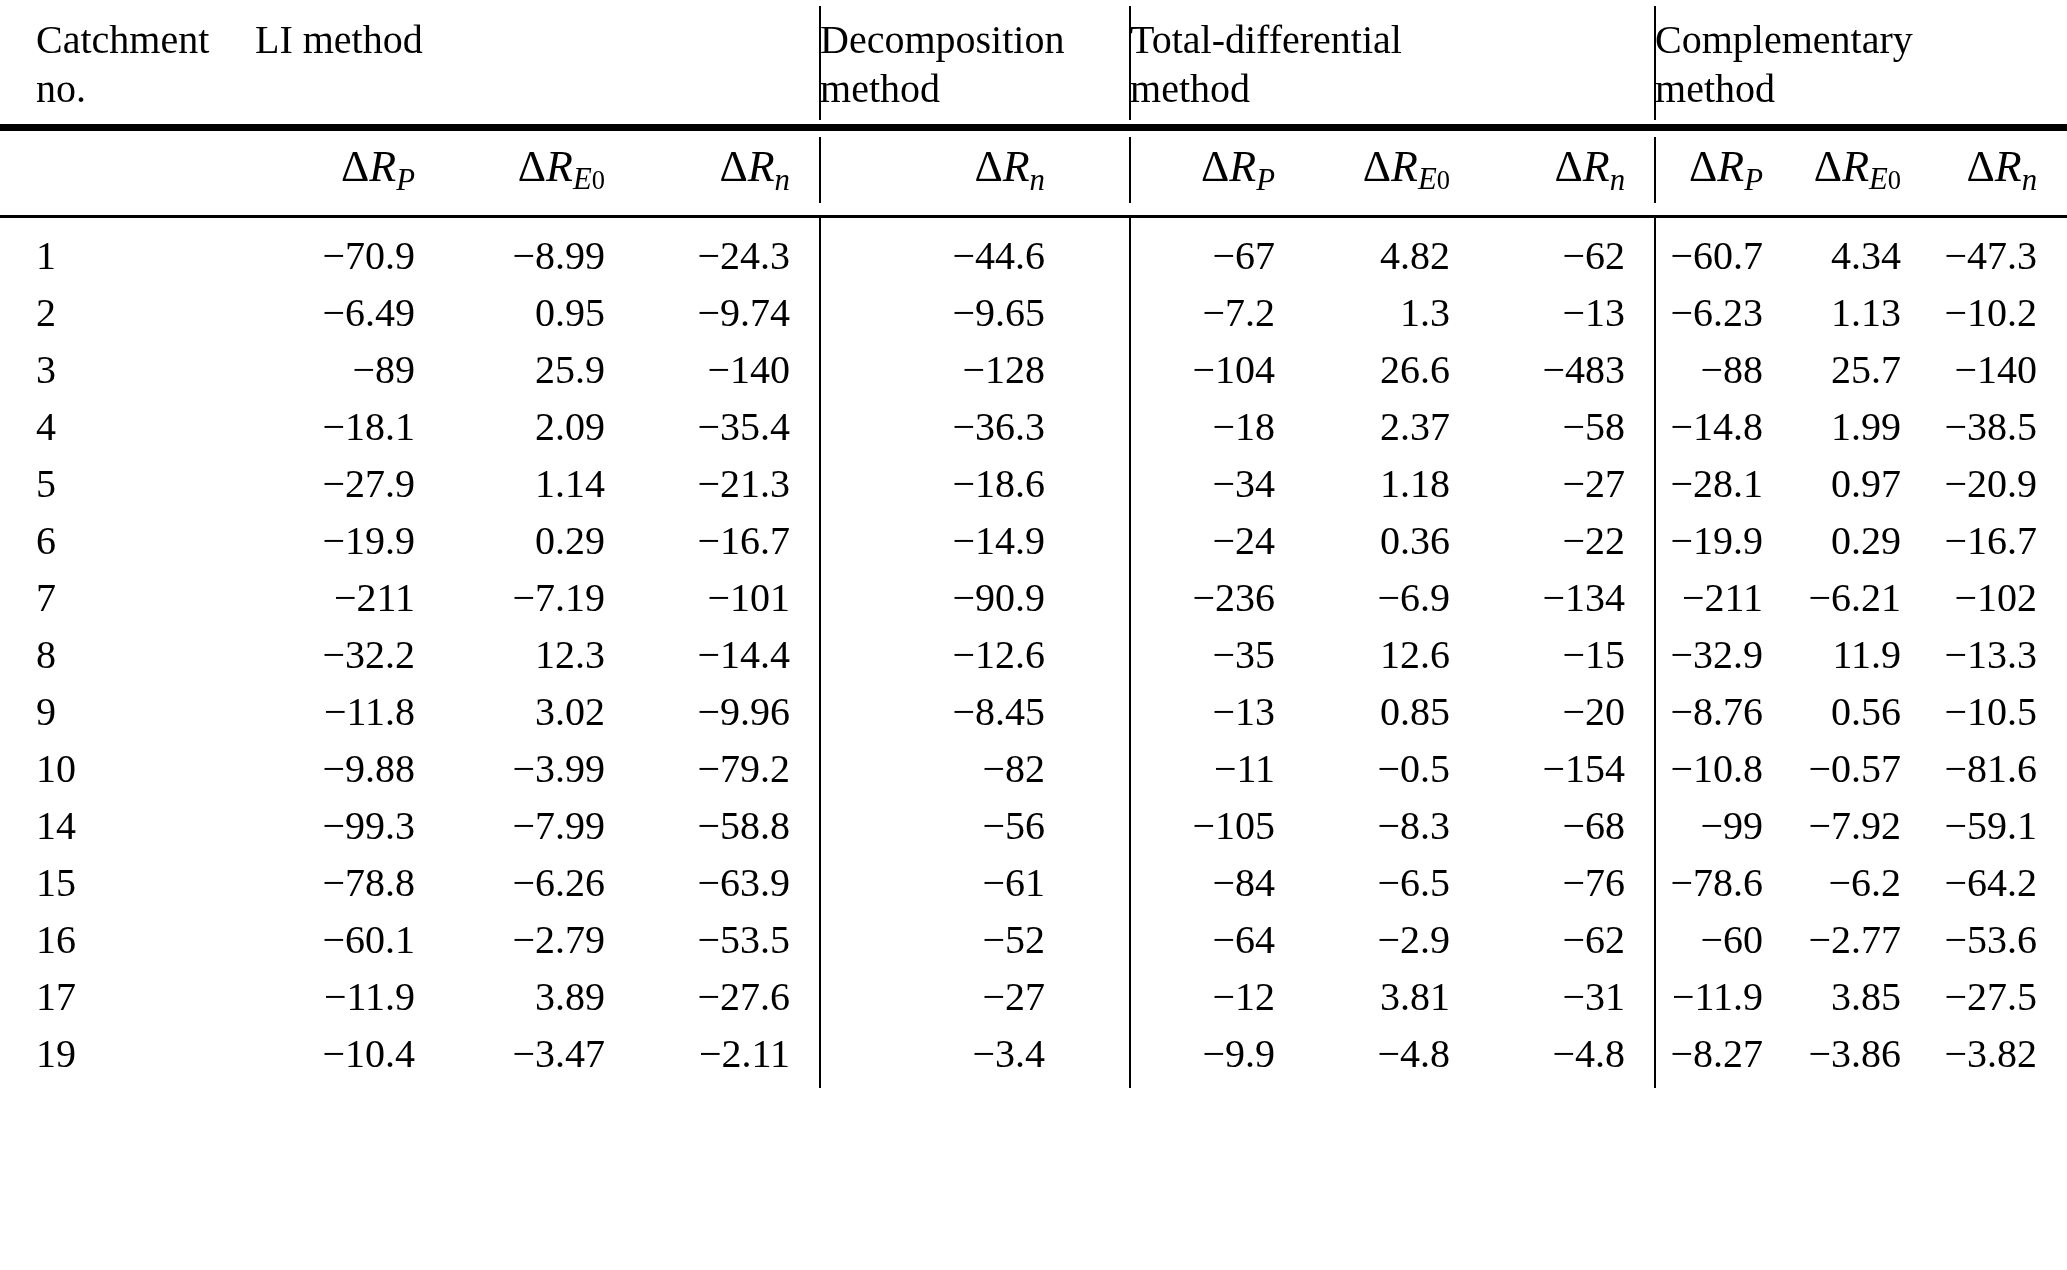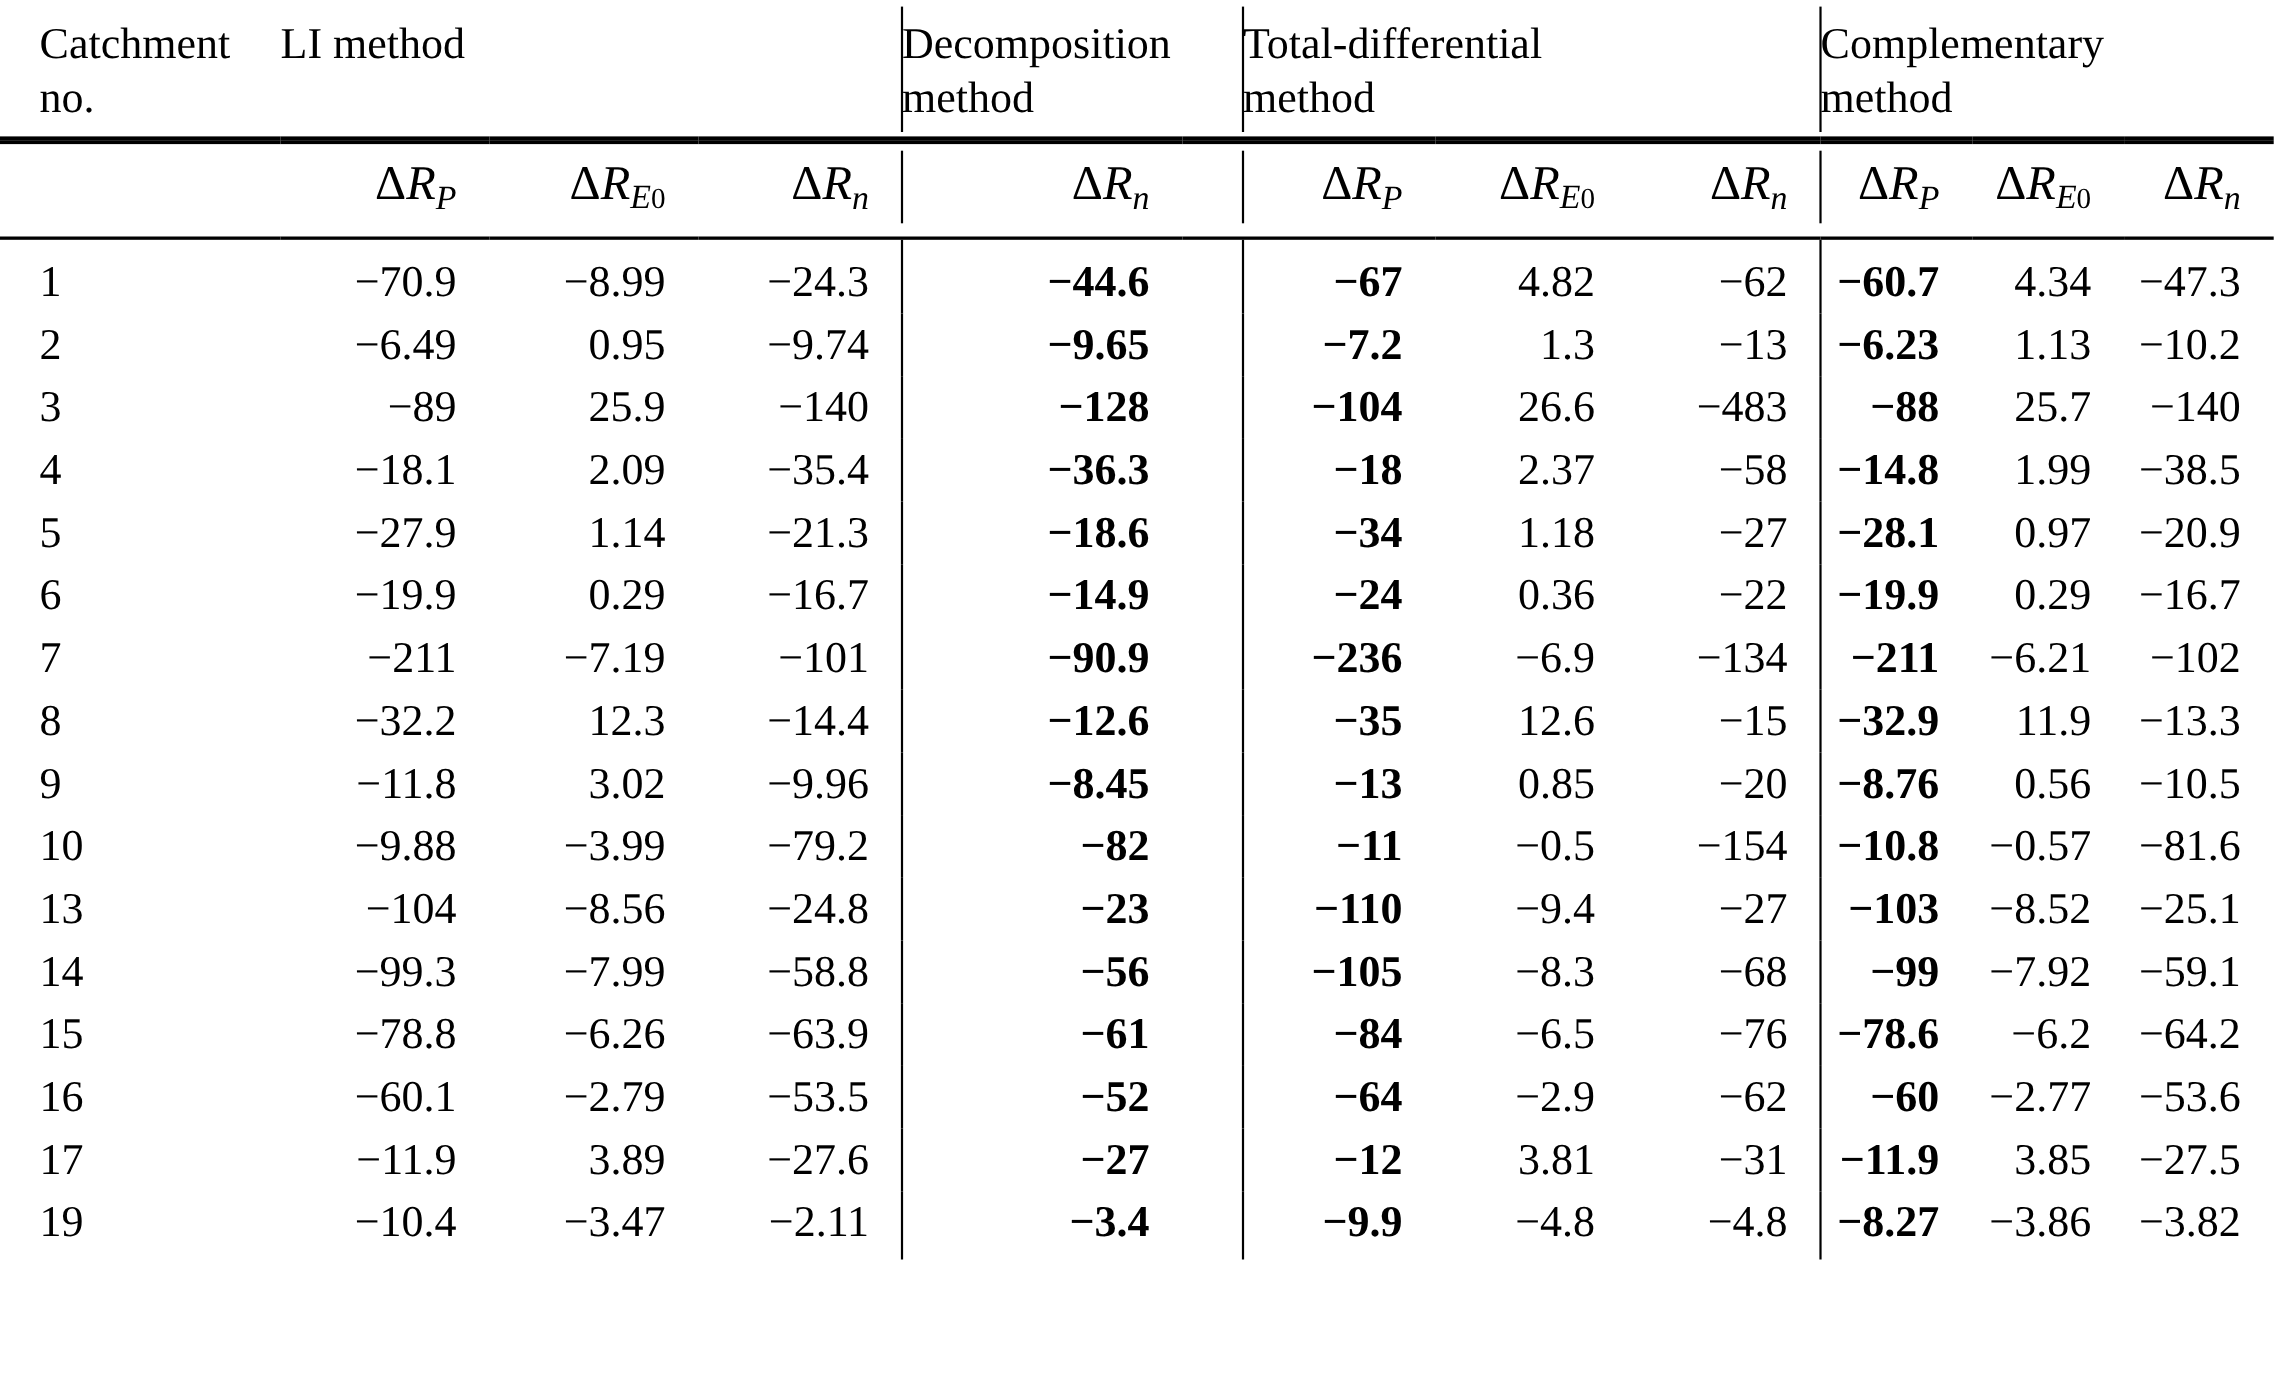--- a/index.html
+++ b/index.html
@@ -141,21 +141,20 @@
     content: "";
     position: absolute;
     left: -1px;
     top: 0;
     bottom: 0;
     width: 2px;
     background: #000;
   }
   tbody.body td.vsep {
     position: relative;
-    font-weight: bold;
   }
 </style>
 </head>
 <body>
 
 <div id="table-root">
   <table class="datatable">
     <colgroup>
       <col style="width:255px">
       <col style="width:190px">
@@ -394,34 +393,20 @@
           <td class="num vsep">−82</td>
           <td class="gapcell"></td>
           <td class="num vsep">−11</td>
           <td class="num">−0.5</td>
           <td class="num">−154</td>
           <td class="num vsep">−10.8</td>
           <td class="num">−0.57</td>
           <td class="num">−81.6</td>
         </tr>
         <tr>
-          <td class="rowid">13</td>
-          <td class="num">−104</td>
-          <td class="num">−8.56</td>
-          <td class="num">−24.8</td>
-          <td class="num vsep">−23</td>
-          <td class="gapcell"></td>
-          <td class="num vsep">−110</td>
-          <td class="num">−9.4</td>
-          <td class="num">−27</td>
-          <td class="num vsep">−103</td>
-          <td class="num">−8.52</td>
-          <td class="num">−25.1</td>
-        </tr>
-        <tr>
           <td class="rowid">14</td>
           <td class="num">−99.3</td>
           <td class="num">−7.99</td>
           <td class="num">−58.8</td>
           <td class="num vsep">−56</td>
           <td class="gapcell"></td>
           <td class="num vsep">−105</td>
           <td class="num">−8.3</td>
           <td class="num">−68</td>
           <td class="num vsep">−99</td>

